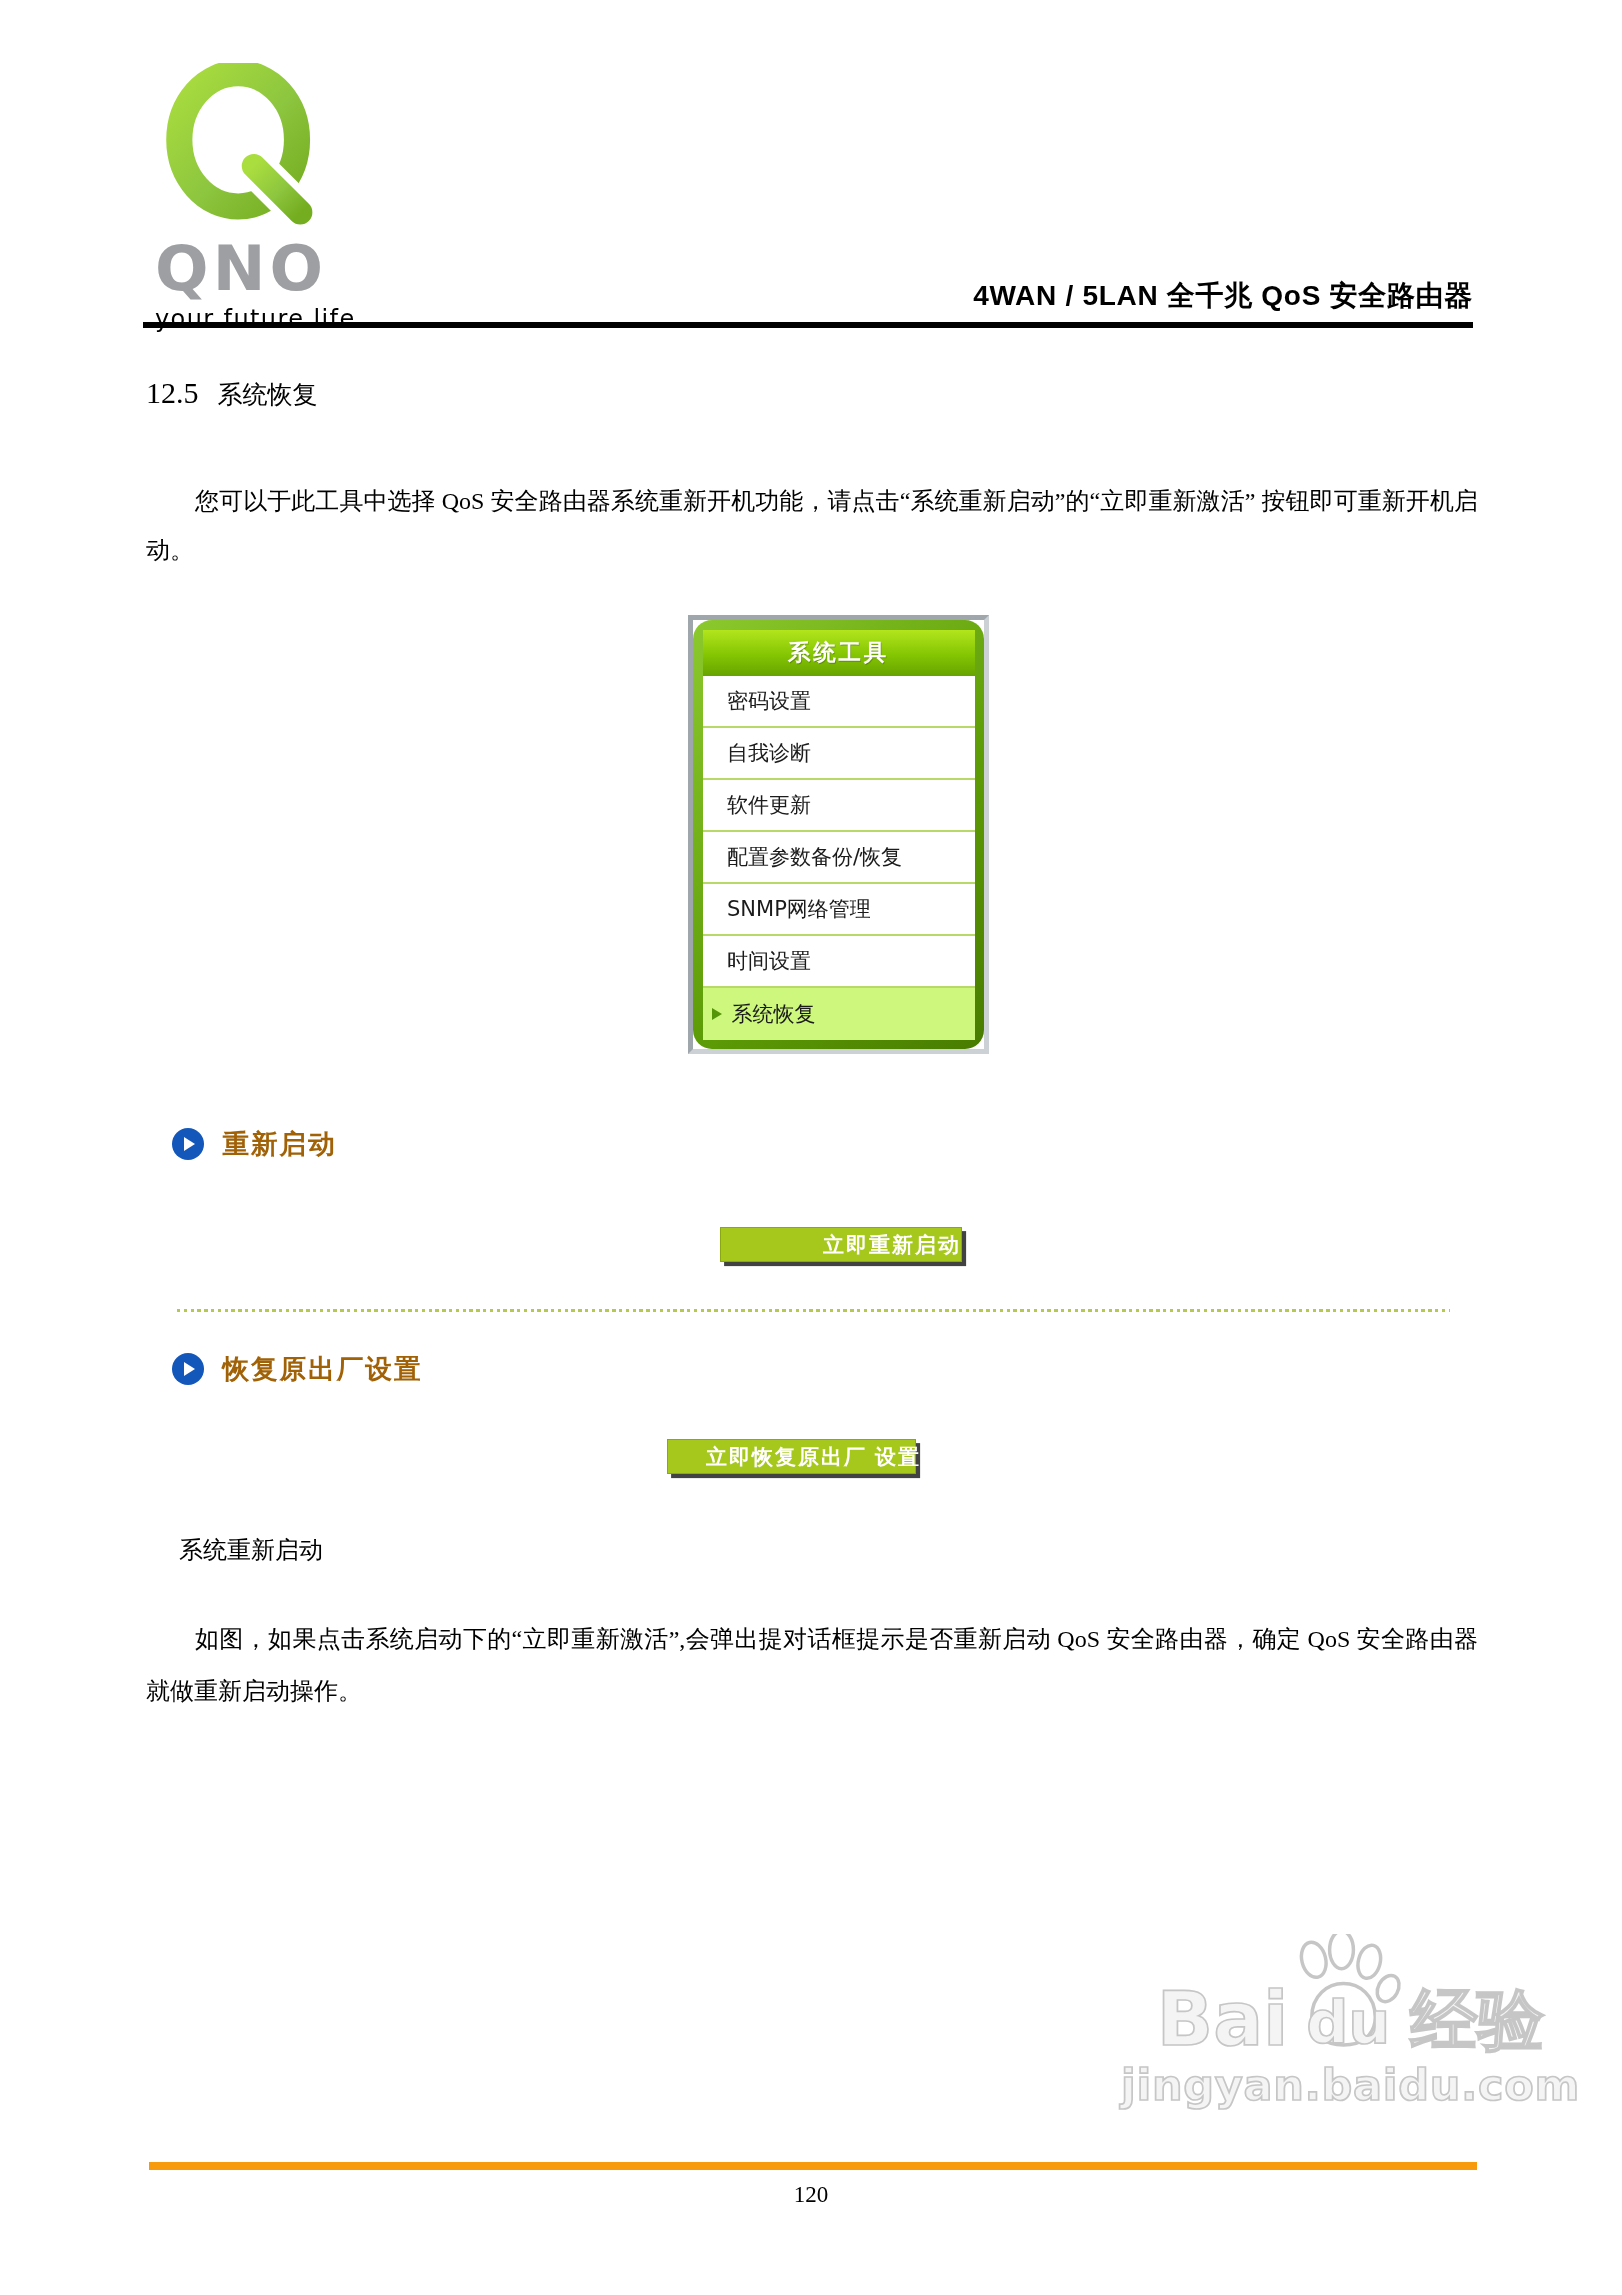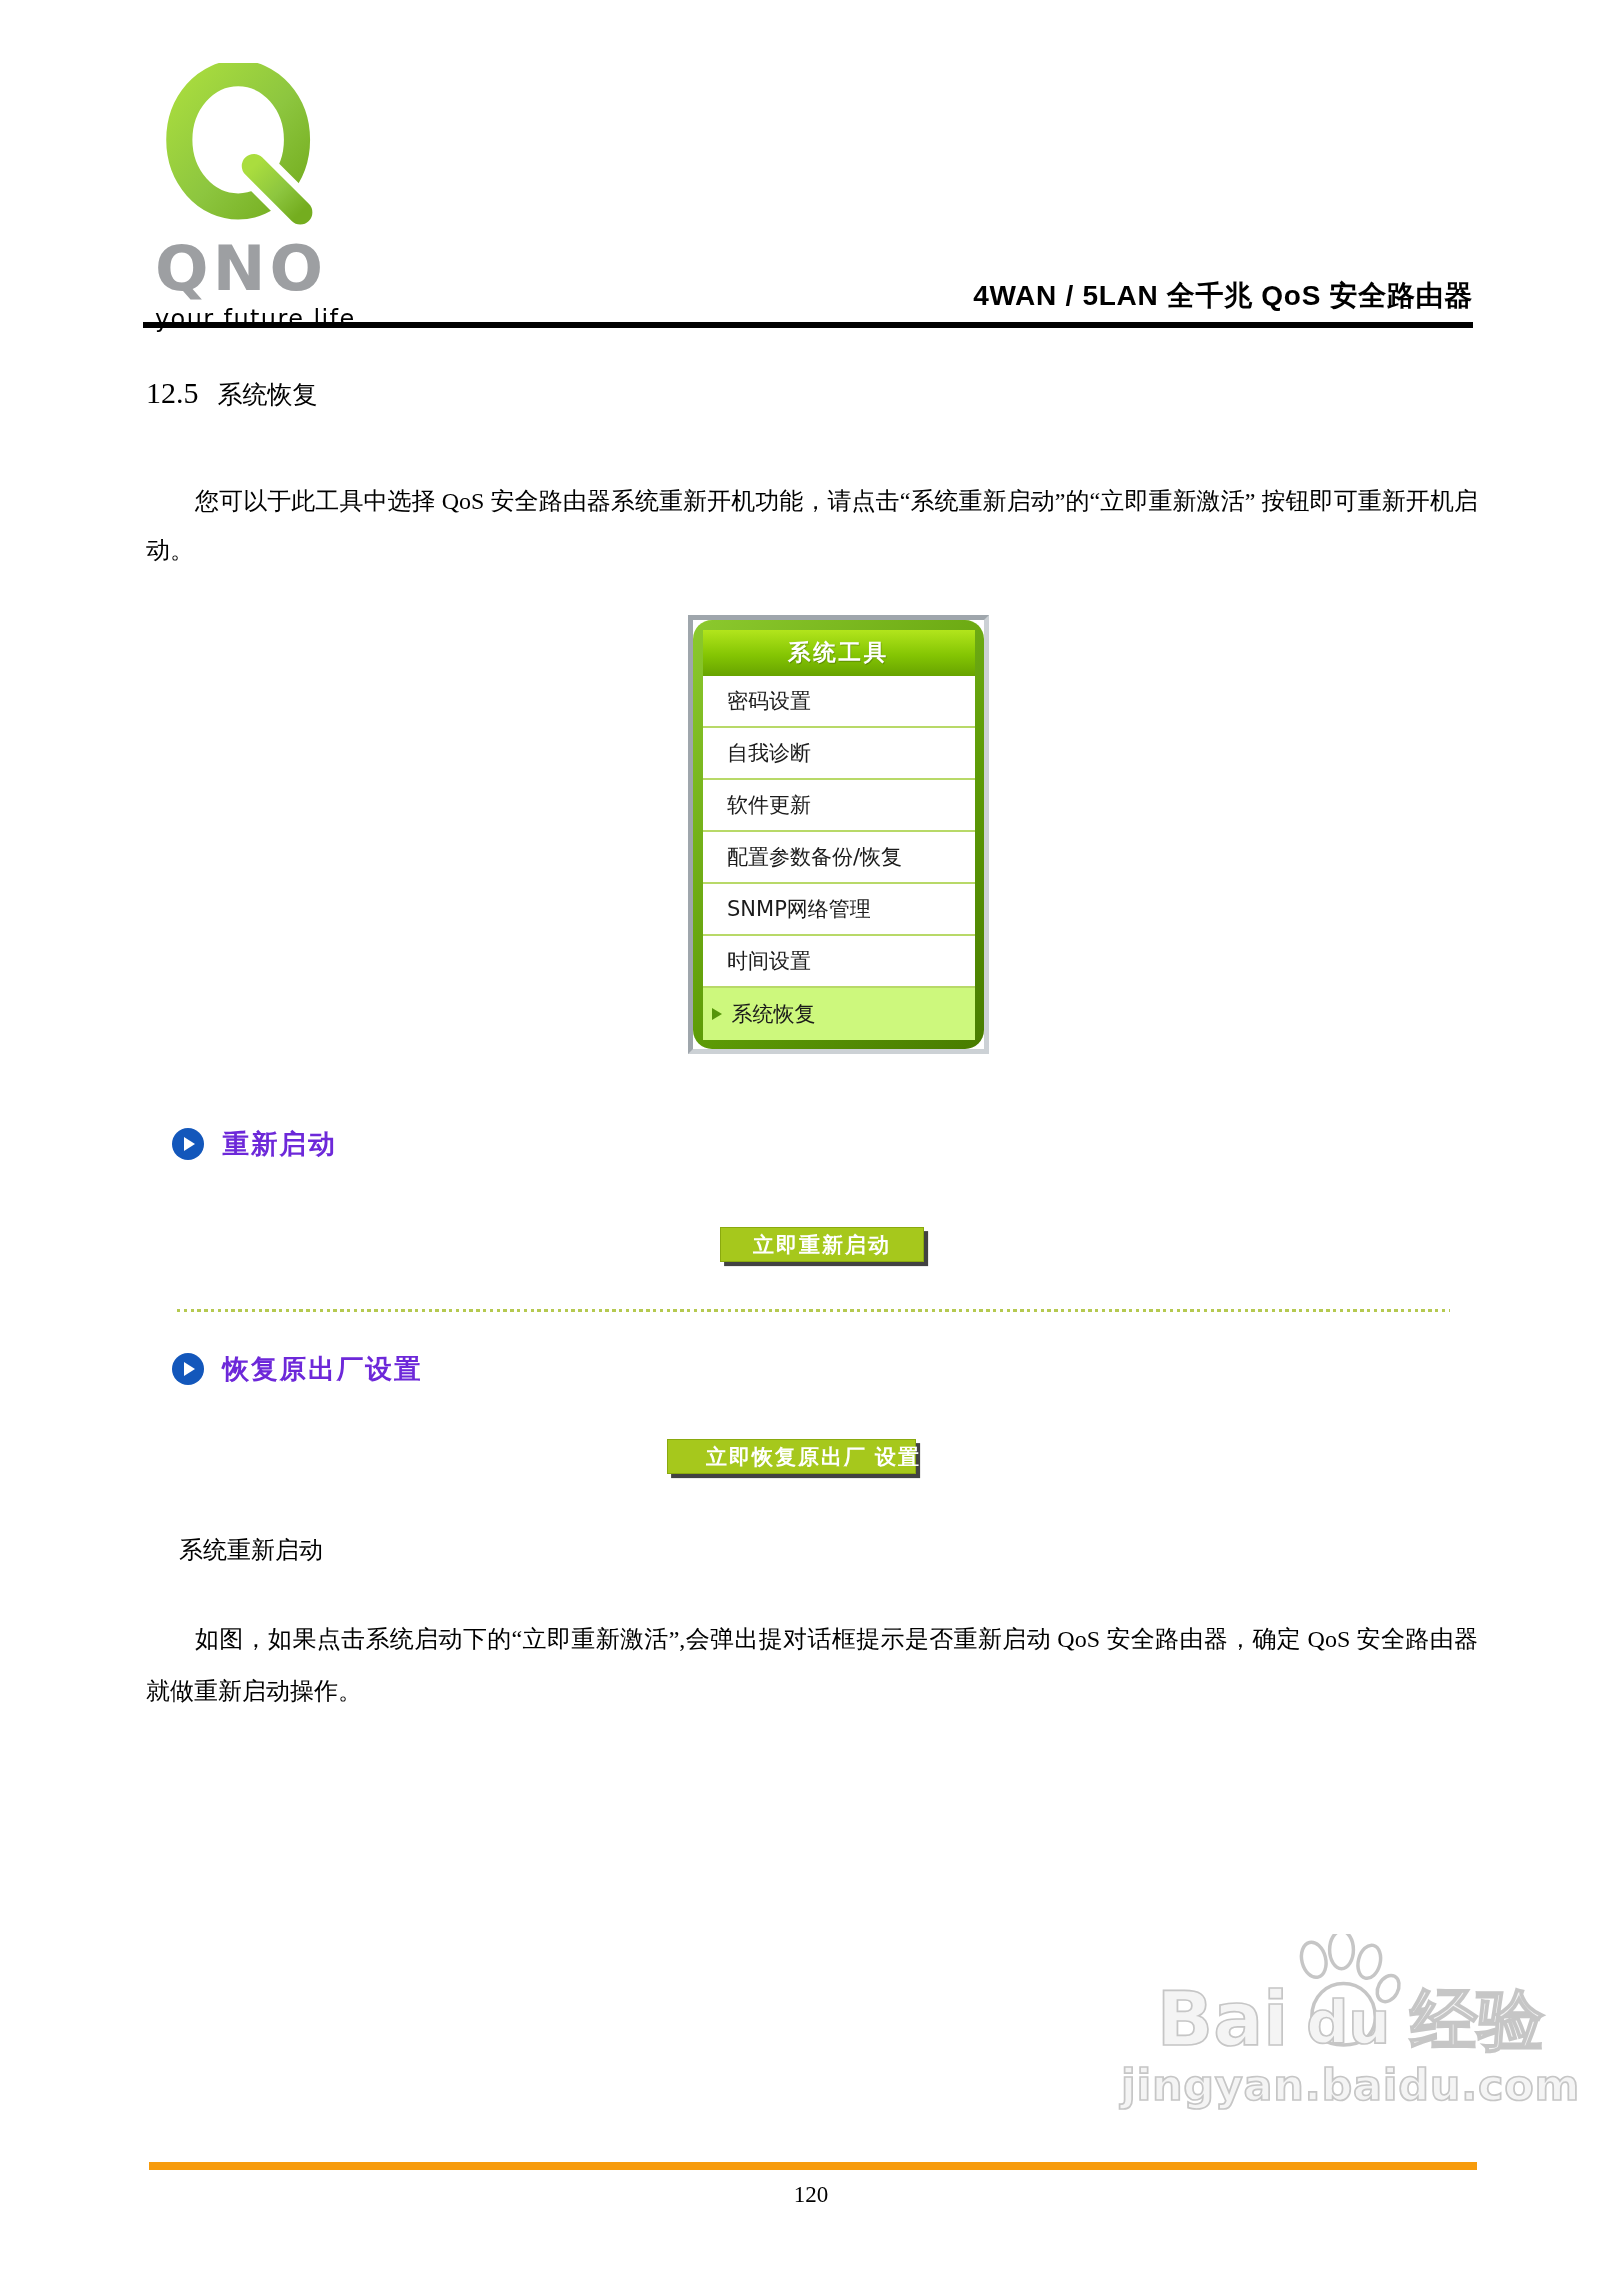--- a/index.html
+++ b/index.html
@@ -93,21 +93,21 @@
     width:0; height:0; margin-right:9.5px;
     border-left:10.2px solid #55950a;
     border-top:6.8px solid transparent;
     border-bottom:6.8px solid transparent;
   }
 
   
   .blue-head {
     position:absolute;
     display:flex; align-items:center; gap:18.4px;
-    color:#6d28d9;
+    color:#a16207;
     font-family:"Liberation Sans", sans-serif;
     font-weight:bold; font-size:26.6px; letter-spacing:2px;
     white-space:nowrap;
     text-align:right;
   }
   .blue-head.h1 { left:172px; top:1126px; }
   .blue-head.h2 { left:172px; top:1351px; }
   .bullet {
     width:32px; height:32px; border-radius:50%;
     background:#1357bb;
@@ -125,21 +125,21 @@
   .gbtn {
     position:absolute;
     background:#a6c81c;
     border:0.7px solid #8aa90e;
     box-shadow:4.1px 4.1px 0 0 #424242;
     display:flex; align-items:center; justify-content:center;
     color:#fff; font-family:"Liberation Sans", sans-serif;
     font-weight:bold; font-size:21px; letter-spacing:2px;
     box-sizing:border-box; cursor:pointer; white-space:nowrap;
   }
-  .gbtn.b1 { left:720px; top:1227px; width:204px; height:35px; }
+  .gbtn.b1 { left:720px; top:1227px; width:242px; height:35px;justify-content:flex-end; }
   .gbtn.b2 { left:667px;  top:1439px; width:249px; height:35px;padding-left:44px; }
 
   
   .dotted-rule {
     position:absolute; left:177px; top:1309px;
     width:1273px; height:3.4px;
     background:repeating-linear-gradient(90deg,#b5c950 0 3.4px,#ffffff 3.4px 6.8px);
   }
 
   

